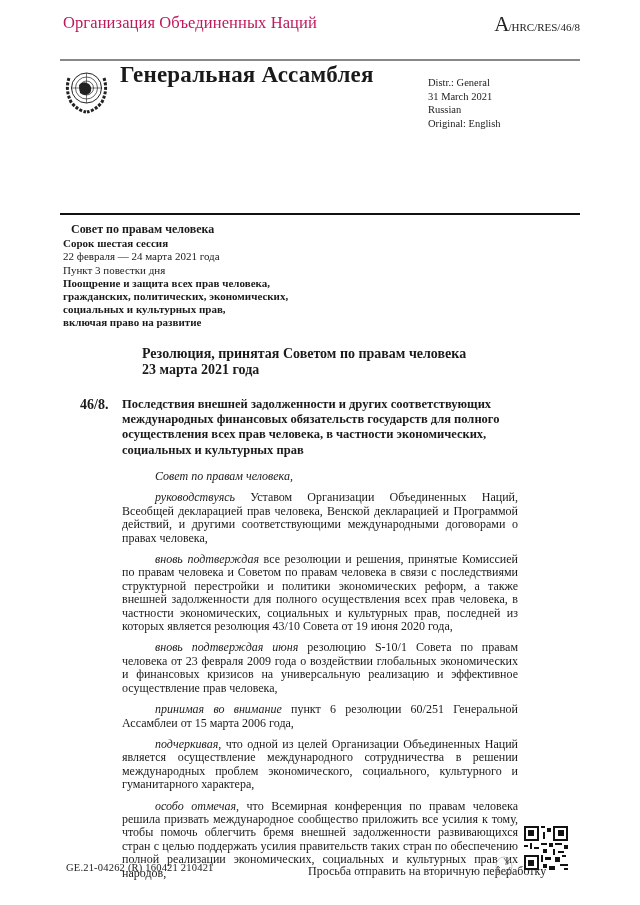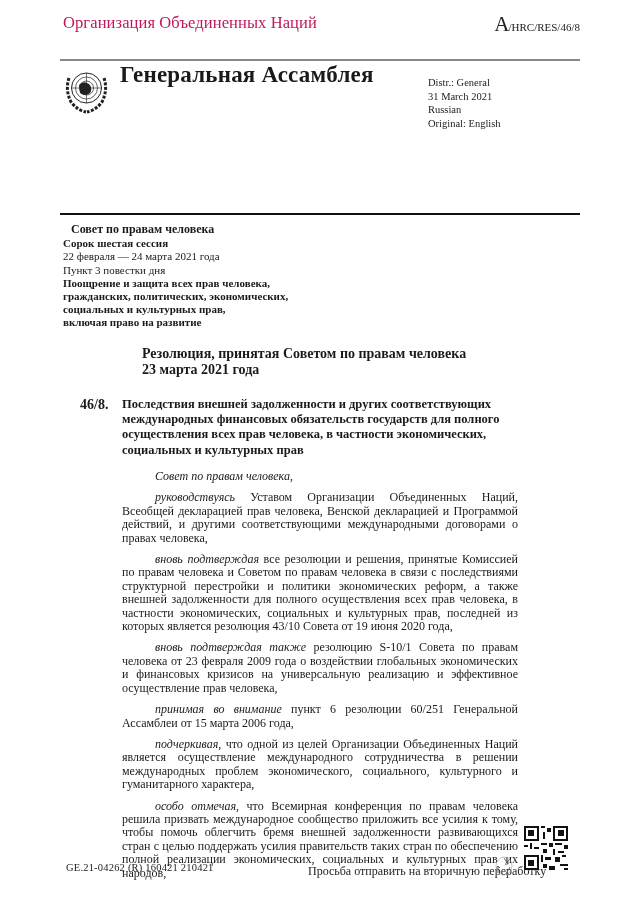--- a/index.html
+++ b/index.html
@@ -70,21 +70,21 @@
   <div>23 марта 2021 года</div>
 </div>
 
 <div class="abs res-num">46/8.</div>
 <div class="abs res-subject">Последствия внешней задолженности и других соответствующих международных финансовых обязательств государств для полного осуществления всех прав человека, в частности экономических, социальных и культурных прав</div>
 
 <div class="abs body">
   <p><i>Совет по правам человека,</i><span></span></p>
   <p><i>руководствуясь</i><span> Уставом Организации Объединенных Наций, Всеобщей декларацией прав человека, Венской декларацией и Программой действий, и другими соответствующими международными договорами о правах человека,</span></p>
   <p><i>вновь подтверждая</i><span> все резолюции и решения, принятые Комиссией по правам человека и Советом по правам человека в связи с последствиями структурной перестройки и политики экономических реформ, а также внешней задолженности для полного осуществления всех прав человека, в частности экономических, социальных и культурных прав, последней из которых является резолюция 43/10 Совета от 19 июня 2020 года,</span></p>
-  <p><i>вновь подтверждая также</i><span> резолюцию S-10/1 Совета по правам человека от 23 февраля 2009 года о воздействии глобальных экономических и финансовых кризисов на универсальную реализацию и эффективное осуществление прав человека,</span></p>
+  <p><i>вновь подтверждая июня</i><span> резолюцию S-10/1 Совета по правам человека от 23 февраля 2009 года о воздействии глобальных экономических и финансовых кризисов на универсальную реализацию и эффективное осуществление прав человека,</span></p>
   <p><i>принимая во внимание</i><span> пункт 6 резолюции 60/251 Генеральной Ассамблеи от 15 марта 2006 года,</span></p>
   <p><i>подчеркивая</i><span>, что одной из целей Организации Объединенных Наций является осуществление международного сотрудничества в решении международных проблем экономического, социального, культурного и гуманитарного характера,</span></p>
   <p><i>особо отмечая</i><span>, что Всемирная конференция по правам человека решила призвать международное сообщество приложить все усилия к тому, чтобы помочь облегчить бремя внешней задолженности развивающихся стран с целью поддержать усилия правительств таких стран по обеспечению полной реализации экономических, социальных и культурных прав их народов,</span></p>
 </div>
 
 <div class="abs footer-id">GE.21-04262  (R)  160421  210421</div>
 <div class="abs recycle-text">Просьба отправить на вторичную переработку</div>
 <svg class="abs recycle-icon" viewBox="0 0 20 22">
   <path d="M10 3 L14 9 M14 9 L11 9 M14 9 L14 6" fill="none" stroke="#666" stroke-width="1"></path>
   <path d="M16 12 L12 19 M12 19 L13.5 16.5 M12 19 L15 19" fill="none" stroke="#666" stroke-width="1"></path>

